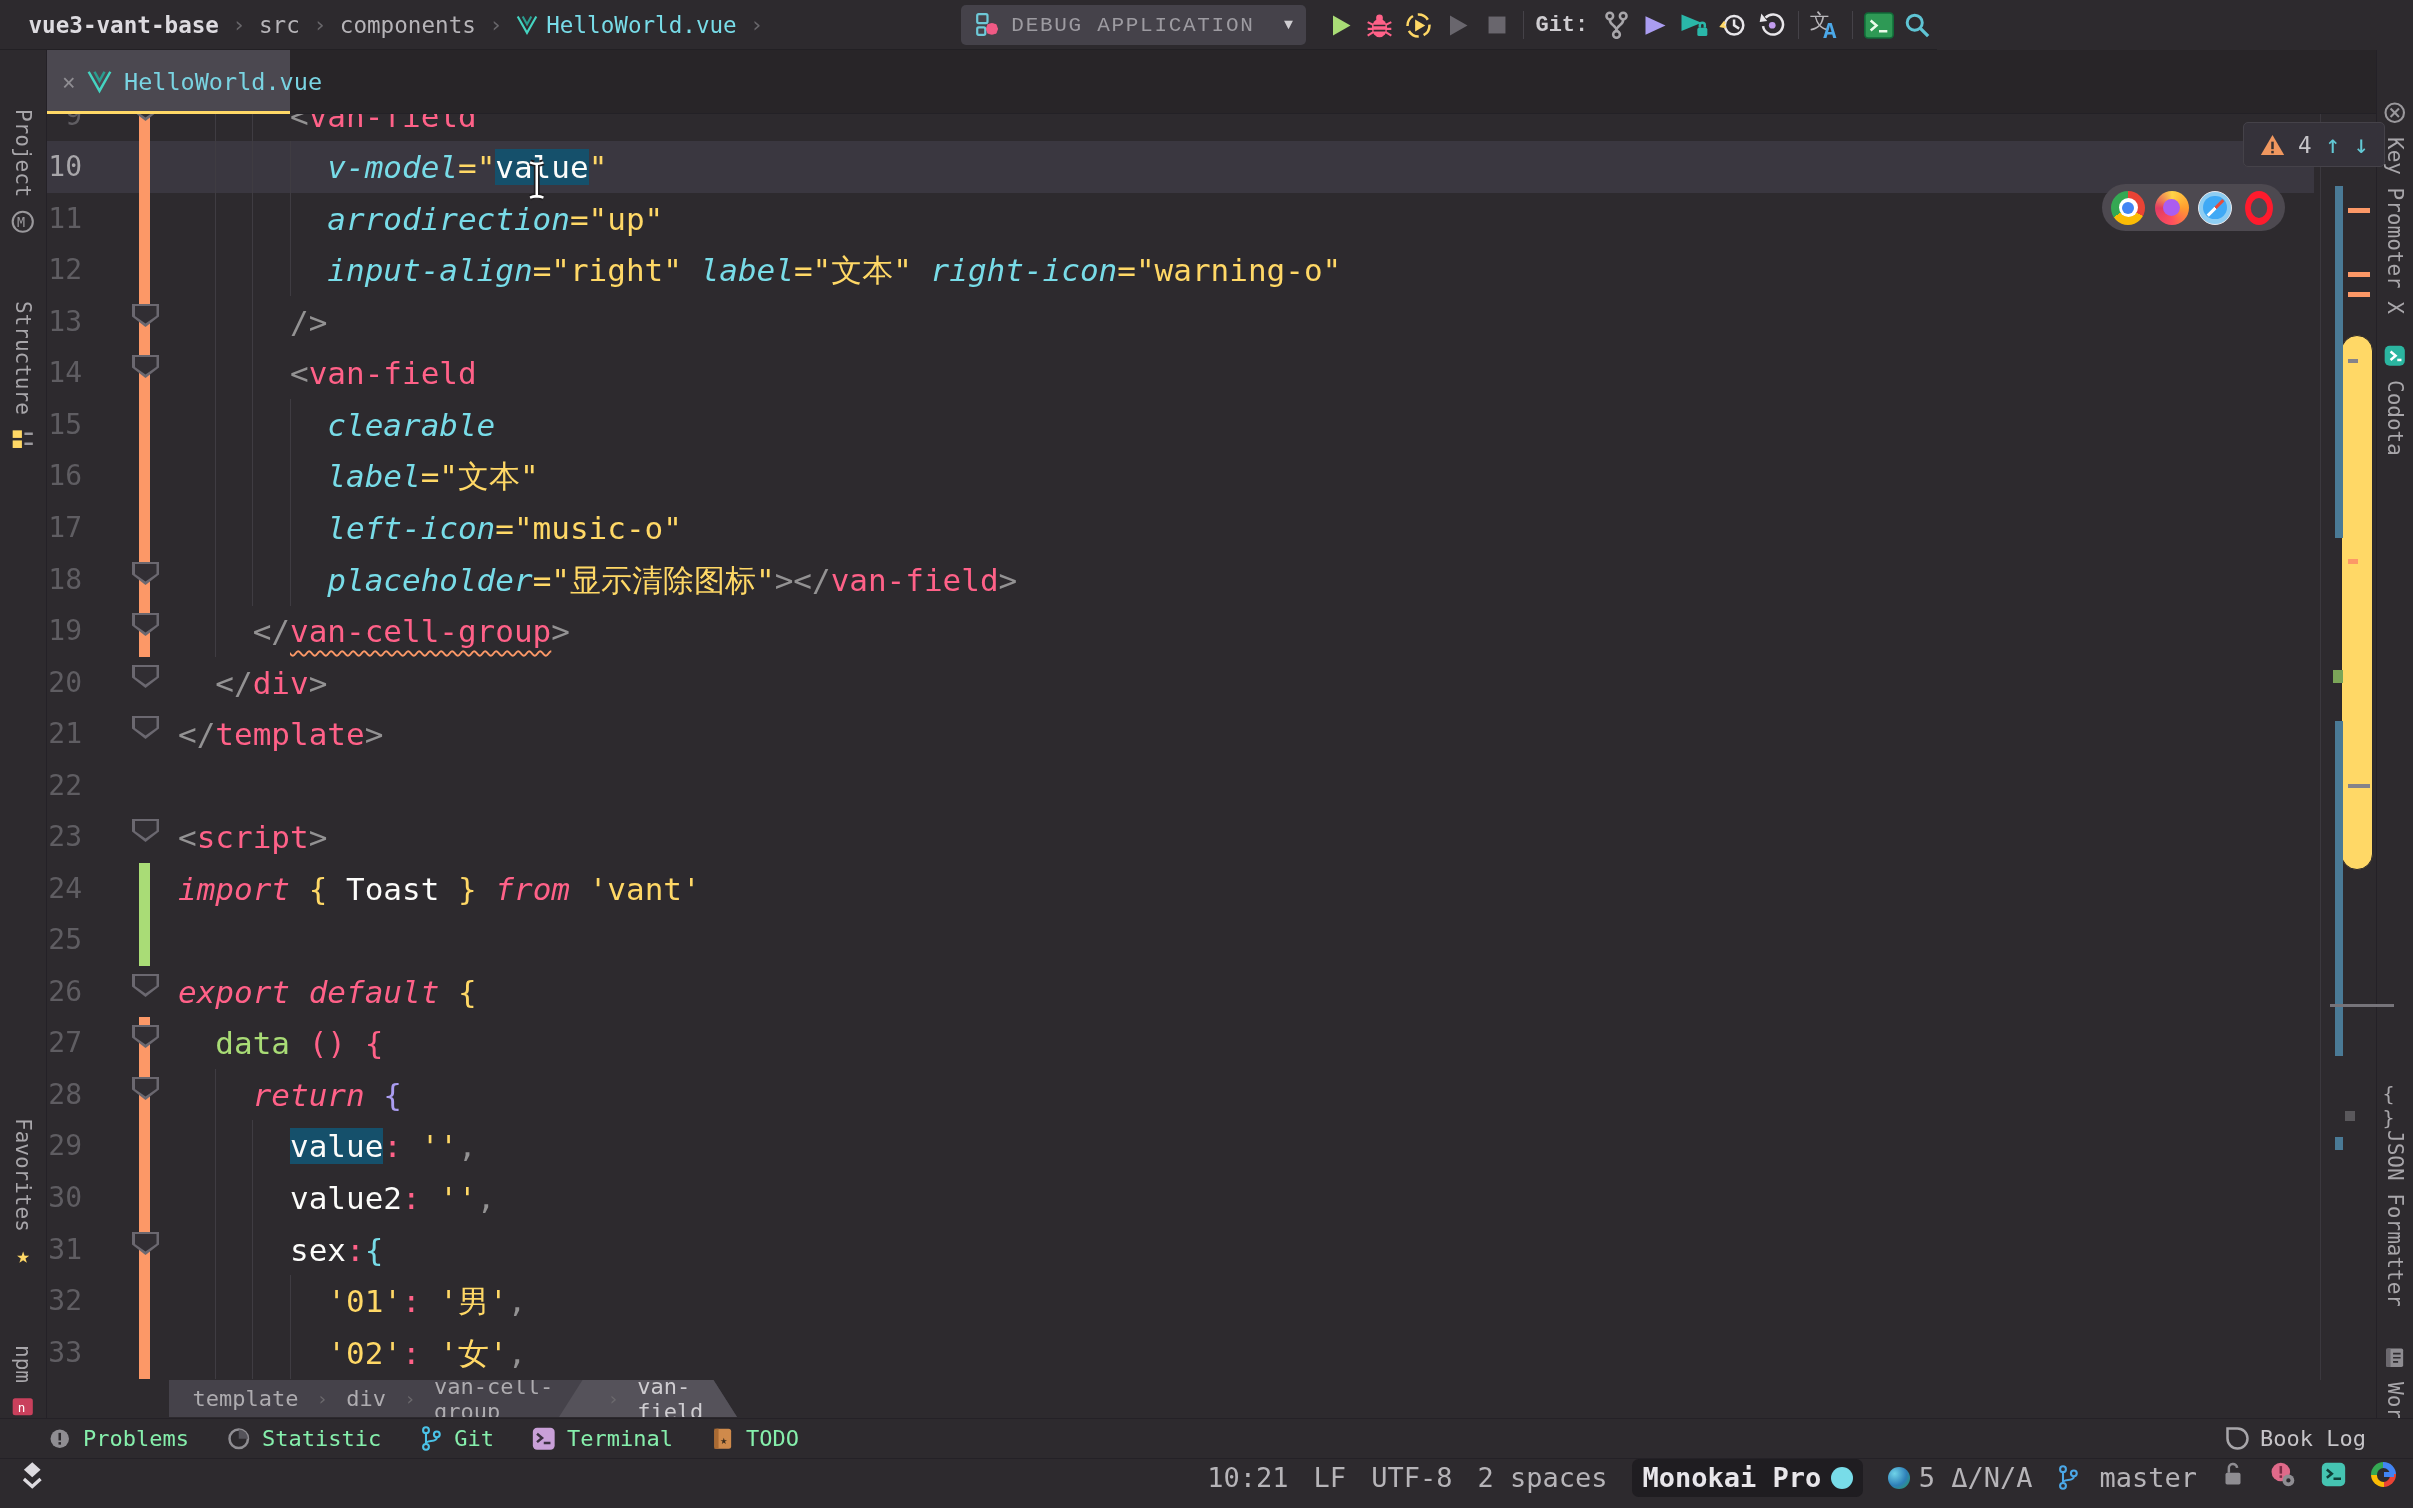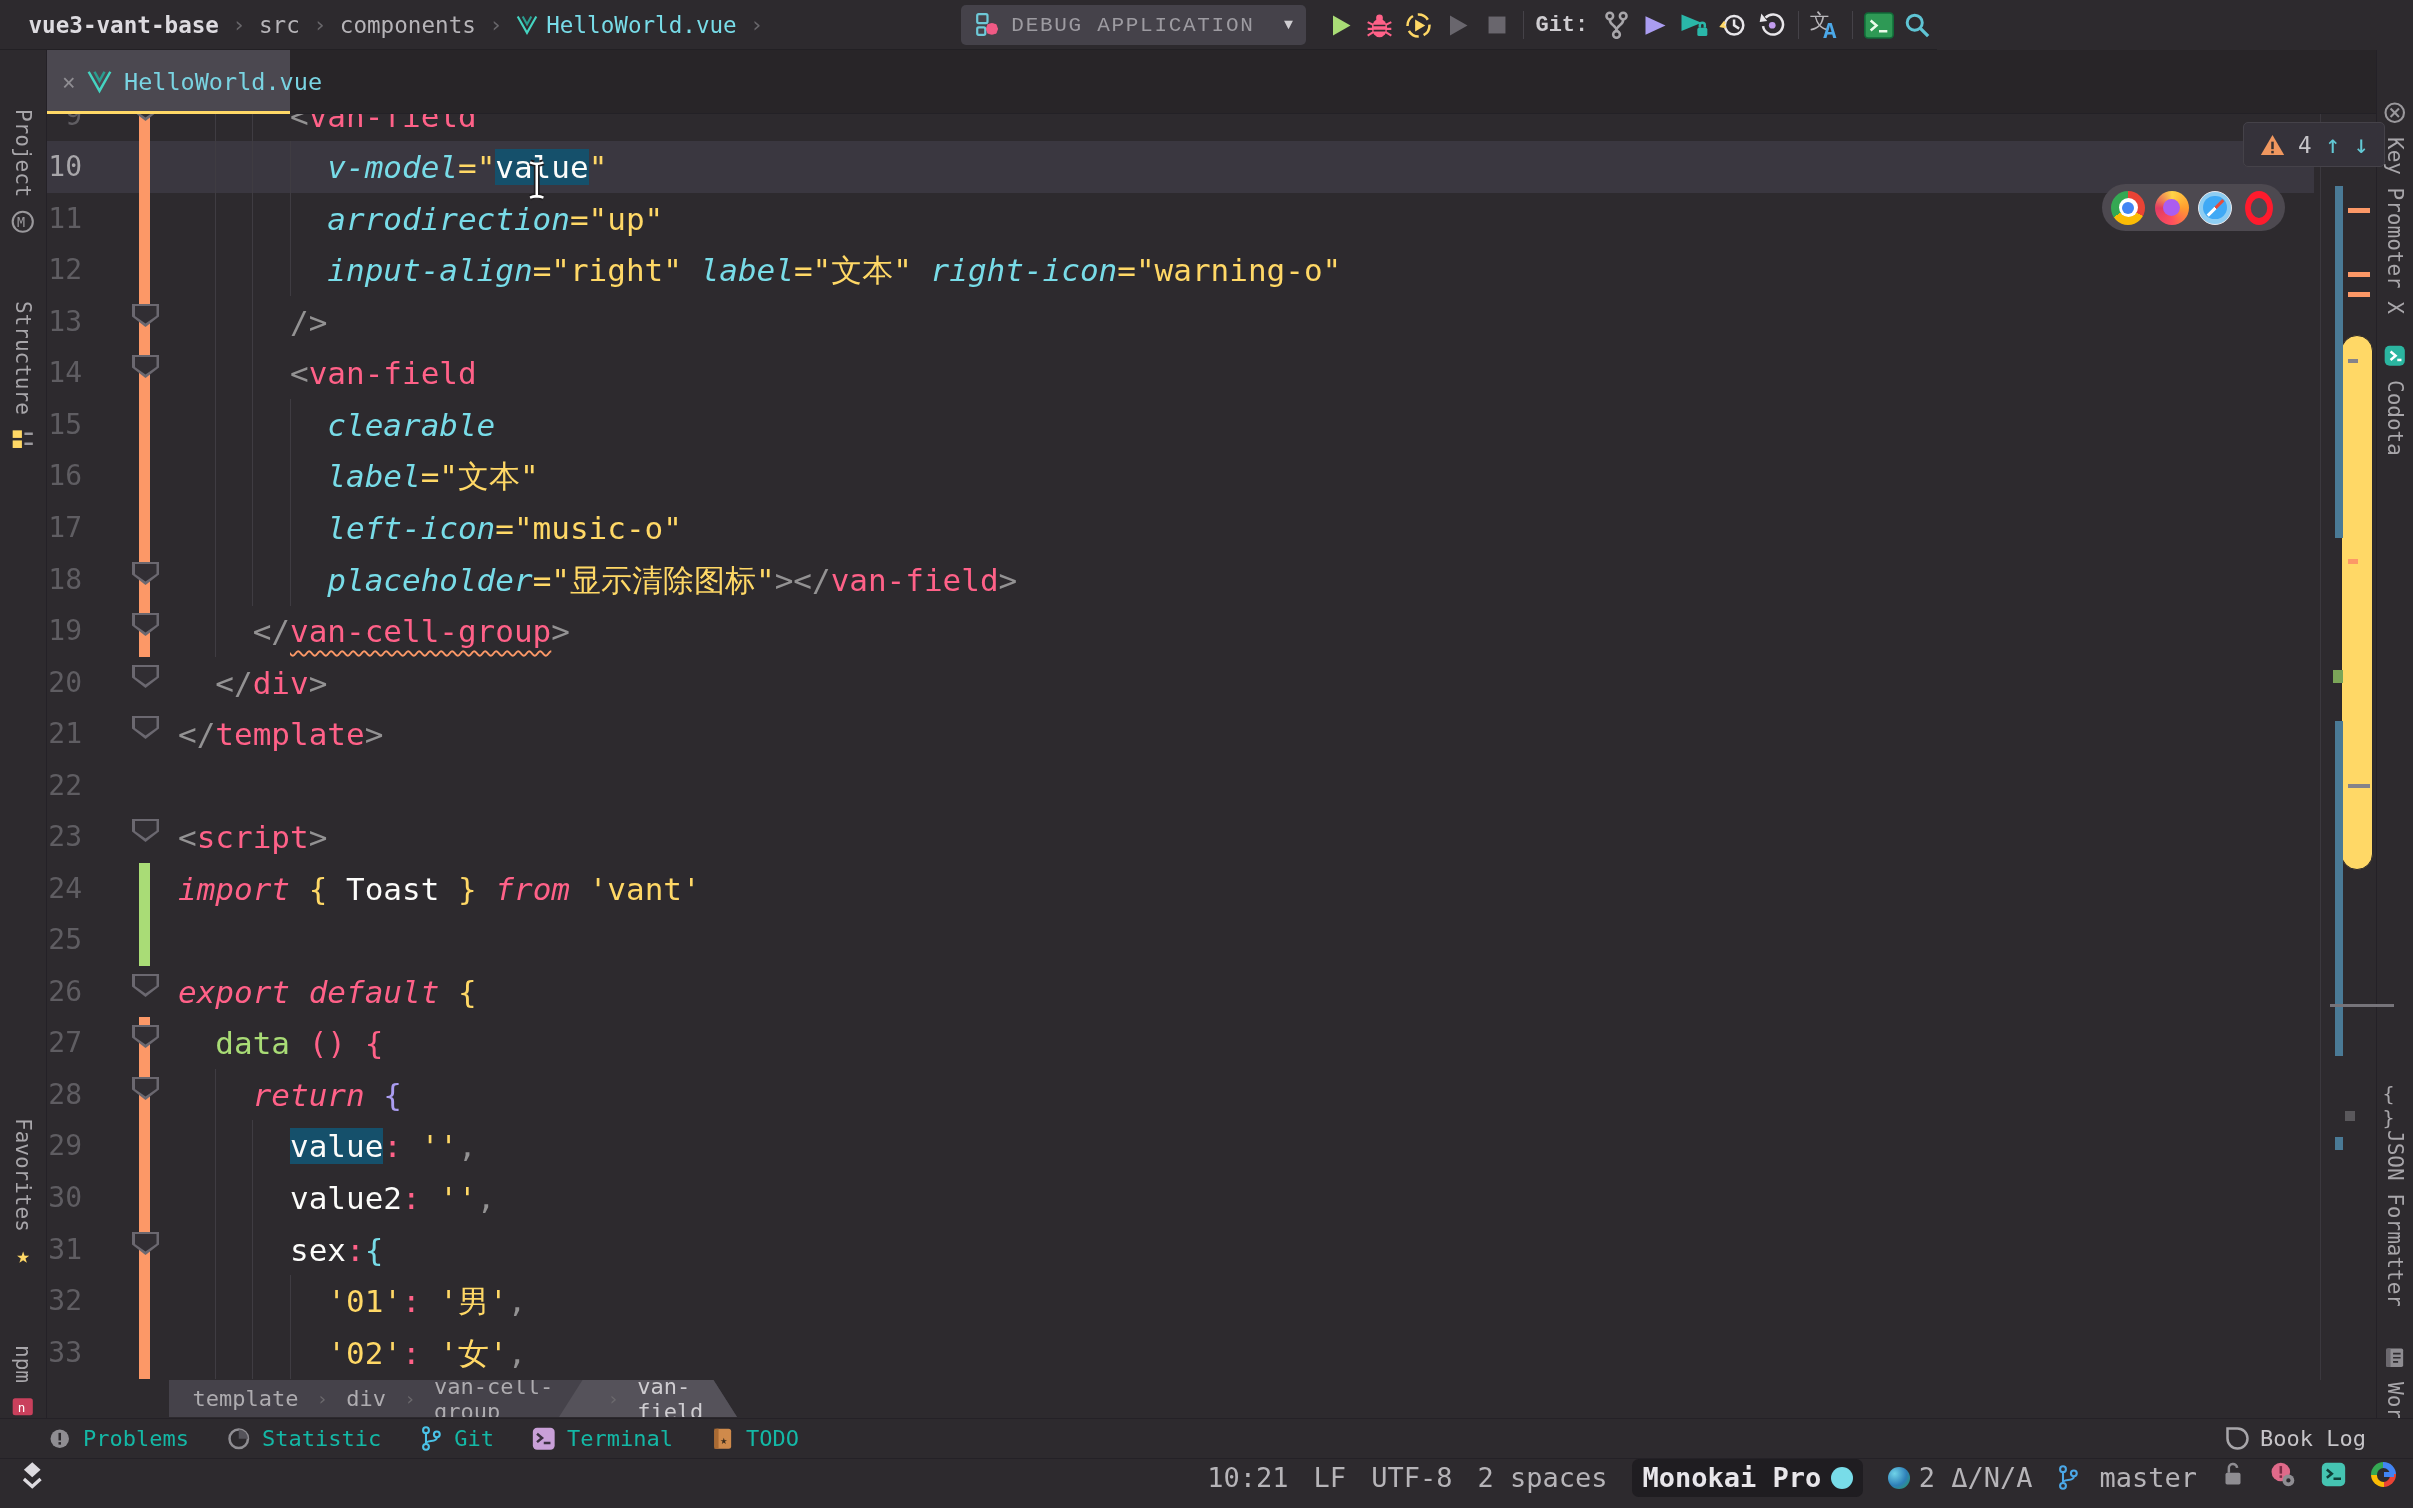--- a/index.html
+++ b/index.html
@@ -75,21 +75,21 @@
          justify-content:center;gap:13.4px;}
   #findw .cnt{color:#c6c4c8;font-size:22.6px;}
   #findw .nav{color:#62c8d4;font-size:25px;}
   
   #browsers{position:absolute;left:2102px;top:184px;width:183px;height:47px;background:#4d4950;
             border-radius:23.5px;display:flex;align-items:center;justify-content:space-evenly;}
   .bico{width:34px;height:34px;border-radius:50%;position:relative;}
   
   #btoolbar{position:absolute;left:0;top:1418px;width:2413px;height:40px;background:#2d2a2e;
             border-top:0.8px solid #242127;display:flex;align-items:center;padding:0 47px;gap:37px;font-size:22px;}
-  .btitem{display:flex;align-items:flex-start;gap:11px;color:#14b8a6;}
+  .btitem{display:flex;align-items:flex-start;gap:11px;color:#86efac;}
   #eventlog{margin-left:auto;display:flex;align-items:center;gap:10px;color:#c6c4c8;}
   
   #statusbar{position:absolute;left:0;top:1458px;width:2413px;height:50px;background:#2d2a2e;
              border-top:0.8px solid #242127;display:flex;align-items:flex-start;font-size:27px;color:#b6b4b8;}
   #sb-right{margin-left:auto;display:flex;align-items:center;gap:25px;padding-right:17px;}
   #theme-pill{background:#1f1d21;border-radius:6.7px;padding:3.4px 10px;display:flex;align-items:center;gap:10px;
               color:#e8e6ea;font-weight:bold;}
   .dot{width:22px;height:22px;border-radius:50%;}
   #cursor{position:absolute;left:525px;top:159px;pointer-events:none;}
 </style>
@@ -611,21 +611,21 @@
       <span>10:21</span>
       <span>LF</span>
       <span>UTF-8</span>
       <span>2 spaces</span>
       <span id="theme-pill">
         <span>Monokai Pro</span>
         <span class="dot" style="background:#78dce8;"></span>
       </span>
       <span style="display:flex;align-items:center;gap:8.4px;">
         <span class="dot" style="background:radial-gradient(circle at 30% 30%,#6fd3e8,#2e7fb8 55%,#2aa05a);"></span>
-        <span>2 Δ/N/A</span>
+        <span>5 Δ/N/A</span>
       </span>
       <span style="display:flex;align-items:center;gap:20px;">
         <svg width="22" height="25" viewBox="0 0 26 30">
             <circle cx="7" cy="5" r="3.5" fill="none" stroke="#4ba8e8" stroke-width="2.5"></circle>
             <circle cx="7" cy="25" r="3.5" fill="none" stroke="#4ba8e8" stroke-width="2.5"></circle>
             <circle cx="20" cy="10" r="3.5" fill="none" stroke="#4ba8e8" stroke-width="2.5"></circle>
             <path d="M7 9 v12 M20 14 c0 6 -13 2 -13 7" stroke="#4ba8e8" stroke-width="2.5" fill="none"></path>
           </svg>
         <span>master</span>
       </span>

